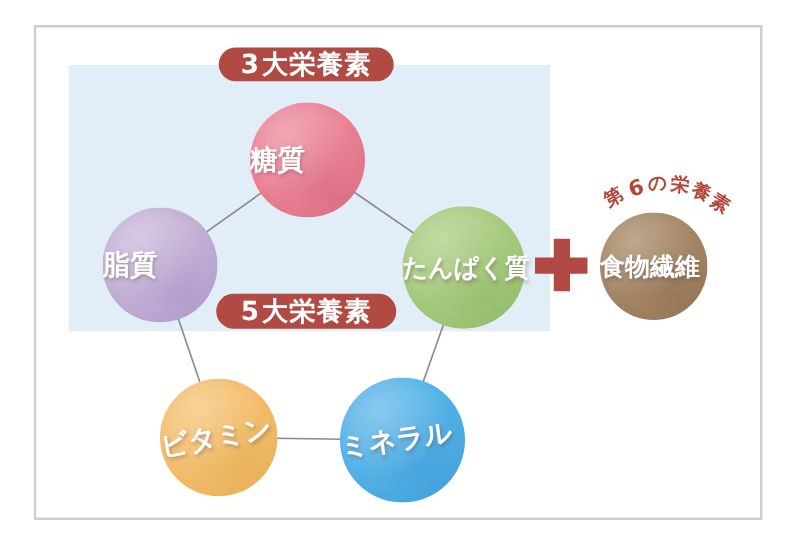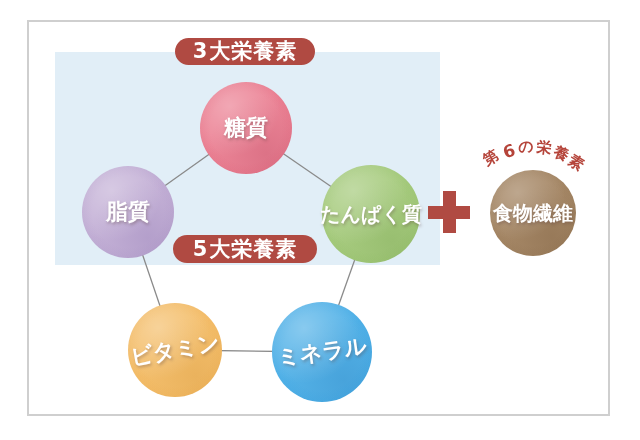--- a/index.html
+++ b/index.html
@@ -12,21 +12,21 @@
     background:#ffffff; border:2px solid #cfcfcf; box-sizing:border-box;
   }
   .bluebox {
     position:absolute; left:55px; top:52px; width:385px; height:213px;
     background:#e1eef7;
   }
   .lines { position:absolute; left:0; top:0; width:640px; height:440px; }
 
   .circle {
     position:absolute; border-radius:50%;
-    display:flex; align-items:center; justify-content:center;
+    display:flex; align-items:center; justify-content:flex-start;
   }
   .circle .lbl {
     color:#ffffff; font-weight:bold; white-space:nowrap;
     text-shadow:1px 2px 3px rgba(90,60,60,0.35);
   }
   .c-sugar   { left:200px; top:82px;  width:92px;  height:92px;
     background:
       radial-gradient(circle at 32% 26%, rgba(255,255,255,0.28), rgba(255,255,255,0) 55%),
       radial-gradient(circle at 72% 78%, rgba(150,30,60,0.18), rgba(150,30,60,0) 60%),
       radial-gradient(circle, #ec8597 55%, #e36e83 100%); }
@@ -43,21 +43,21 @@
   .c-vitamin { left:128px; top:303px; width:94px;  height:94px;
     background:
       radial-gradient(circle at 32% 26%, rgba(255,255,255,0.30), rgba(255,255,255,0) 55%),
       radial-gradient(circle at 72% 78%, rgba(190,120,20,0.18), rgba(190,120,20,0) 60%),
       radial-gradient(circle, #f4bf6d 55%, #efb258 100%); }
   .c-mineral { left:272px; top:302px; width:100px; height:100px;
     background:
       radial-gradient(circle at 32% 26%, rgba(255,255,255,0.30), rgba(255,255,255,0) 55%),
       radial-gradient(circle at 72% 78%, rgba(10,90,160,0.18), rgba(10,90,160,0) 60%),
       radial-gradient(circle, #55b3e8 55%, #3fa7e3 100%); }
-  .c-fiber   { left:490px; top:170px; width:86px;  height:86px;
+  .c-fiber   { left:480px; top:170px; width:86px;  height:86px;
     background:
       radial-gradient(circle at 32% 26%, rgba(255,255,255,0.25), rgba(255,255,255,0) 55%),
       radial-gradient(circle at 72% 78%, rgba(90,60,30,0.20), rgba(90,60,30,0) 60%),
       radial-gradient(circle, #a78968 55%, #987a58 100%); }
 
   .lbl-22 { font-size:22px; }
   .lbl-20 { font-size:20px; }
   .tilt-10 { transform:rotate(-10deg); }
   .tilt-8  { transform:rotate(-8deg); }
 

